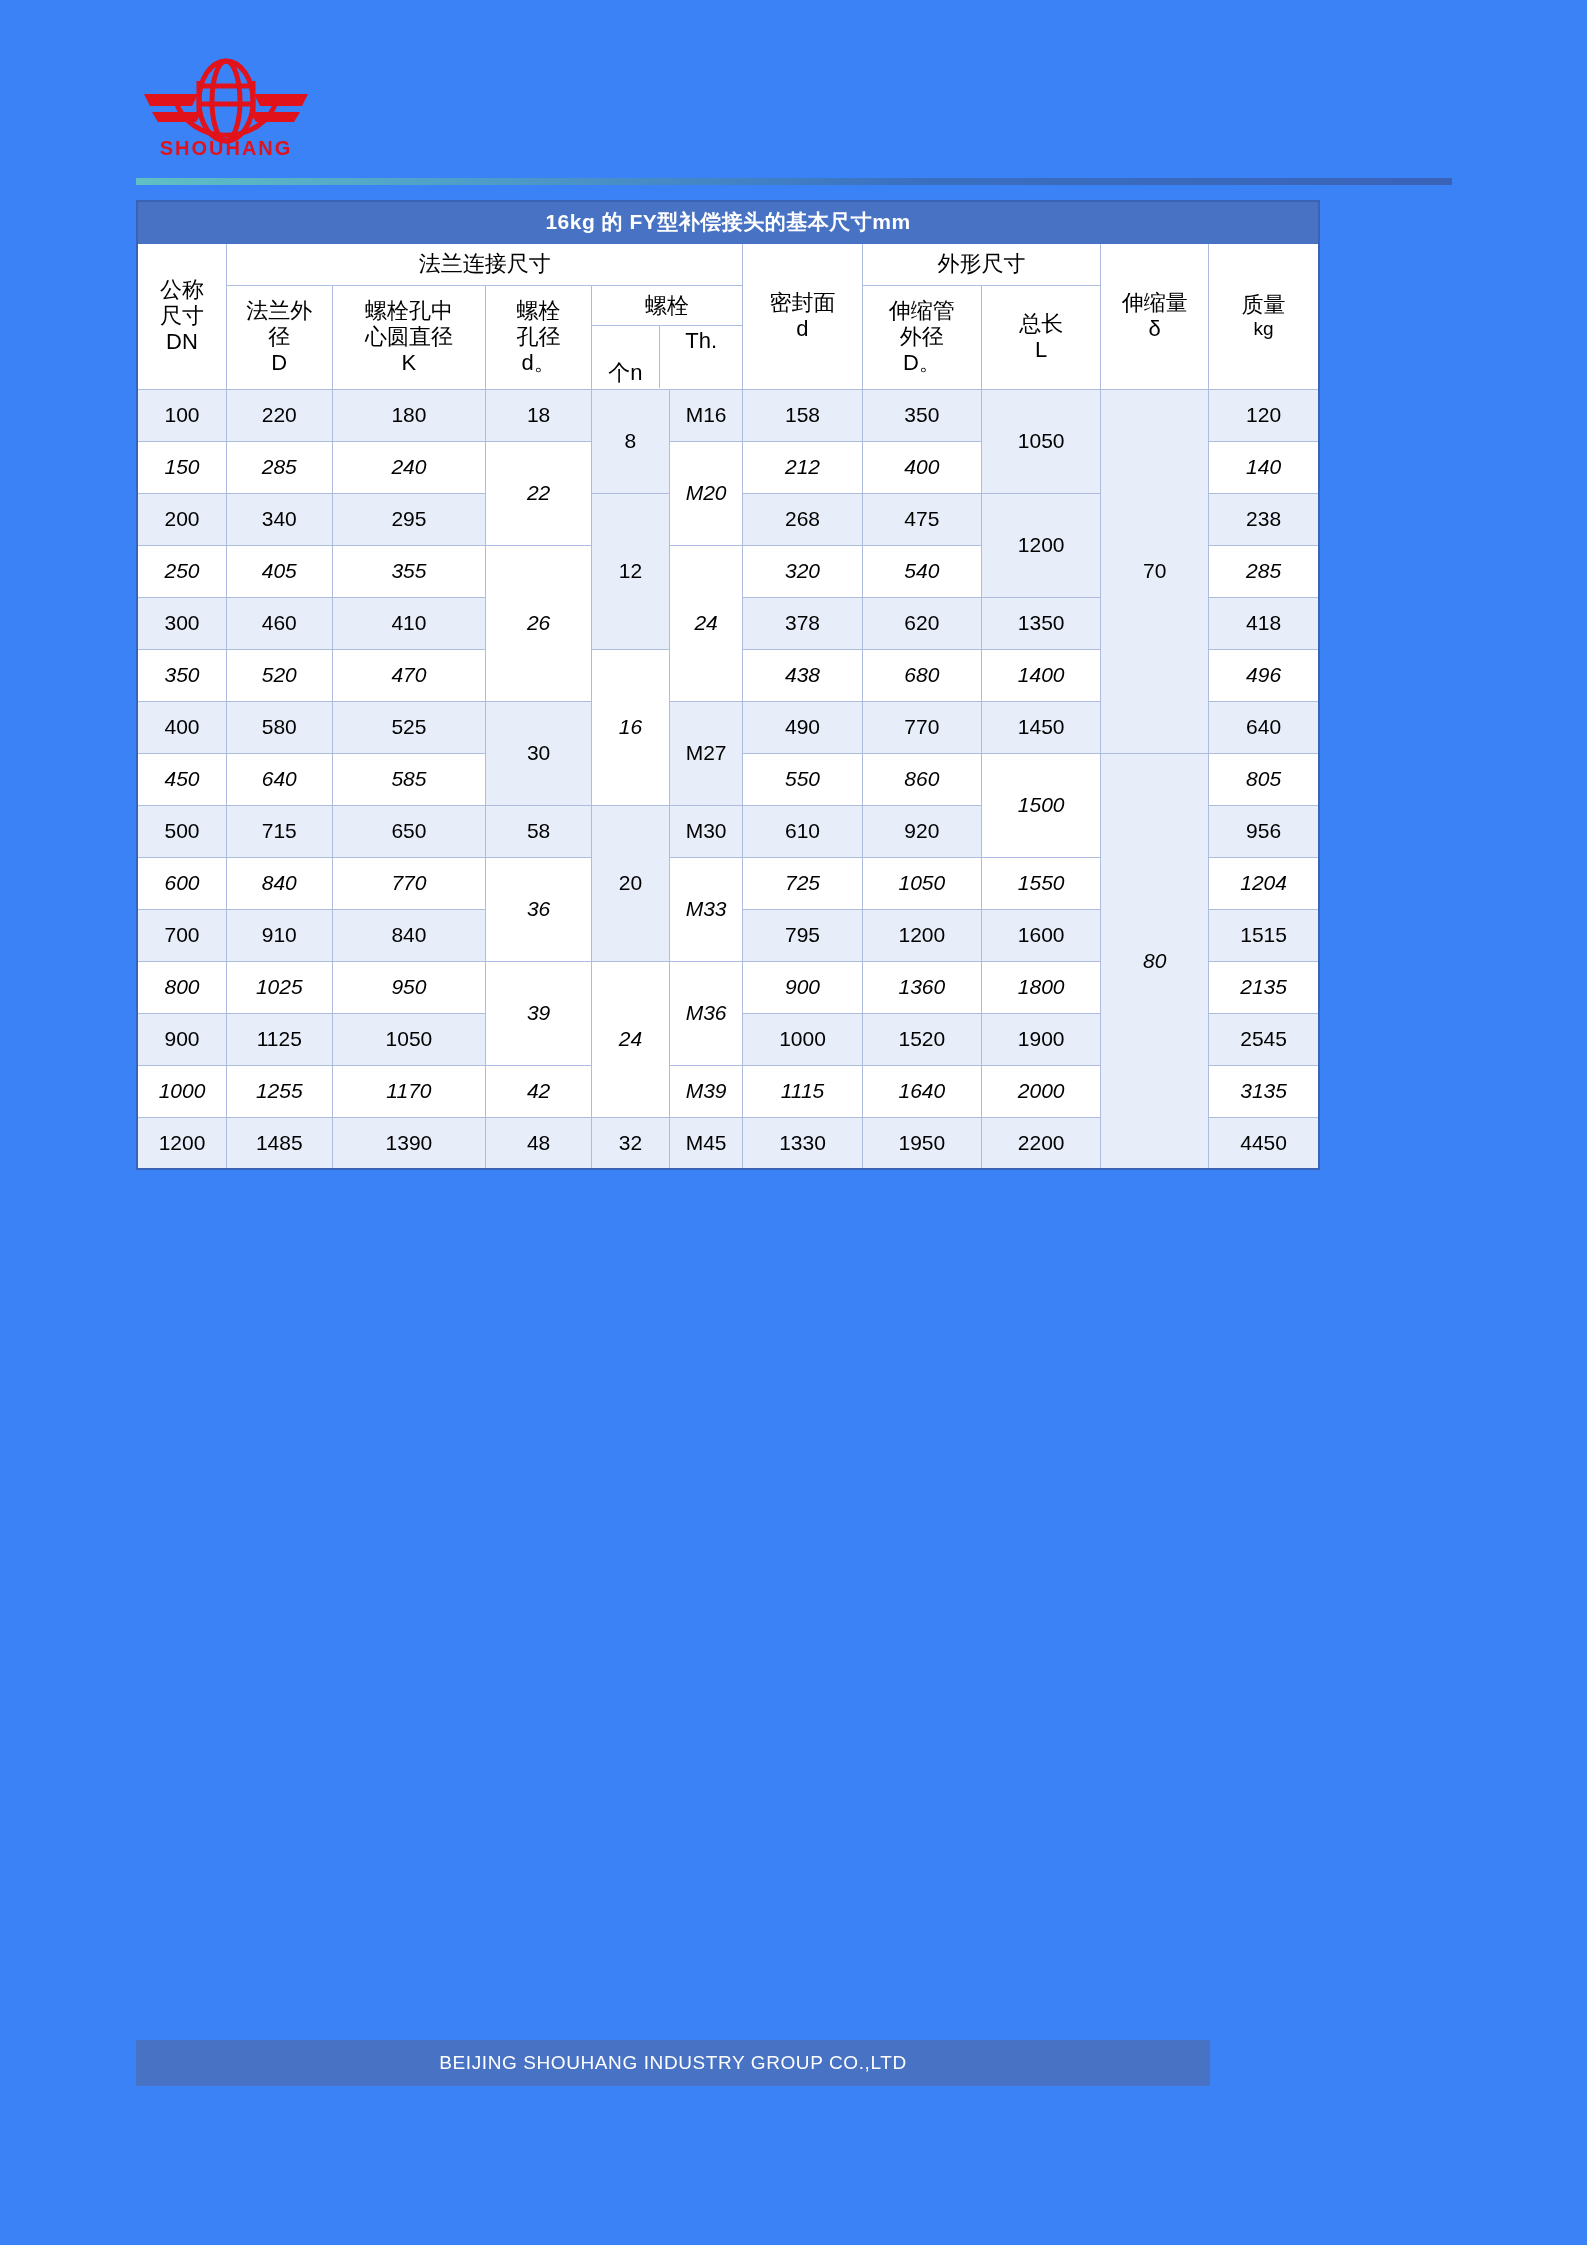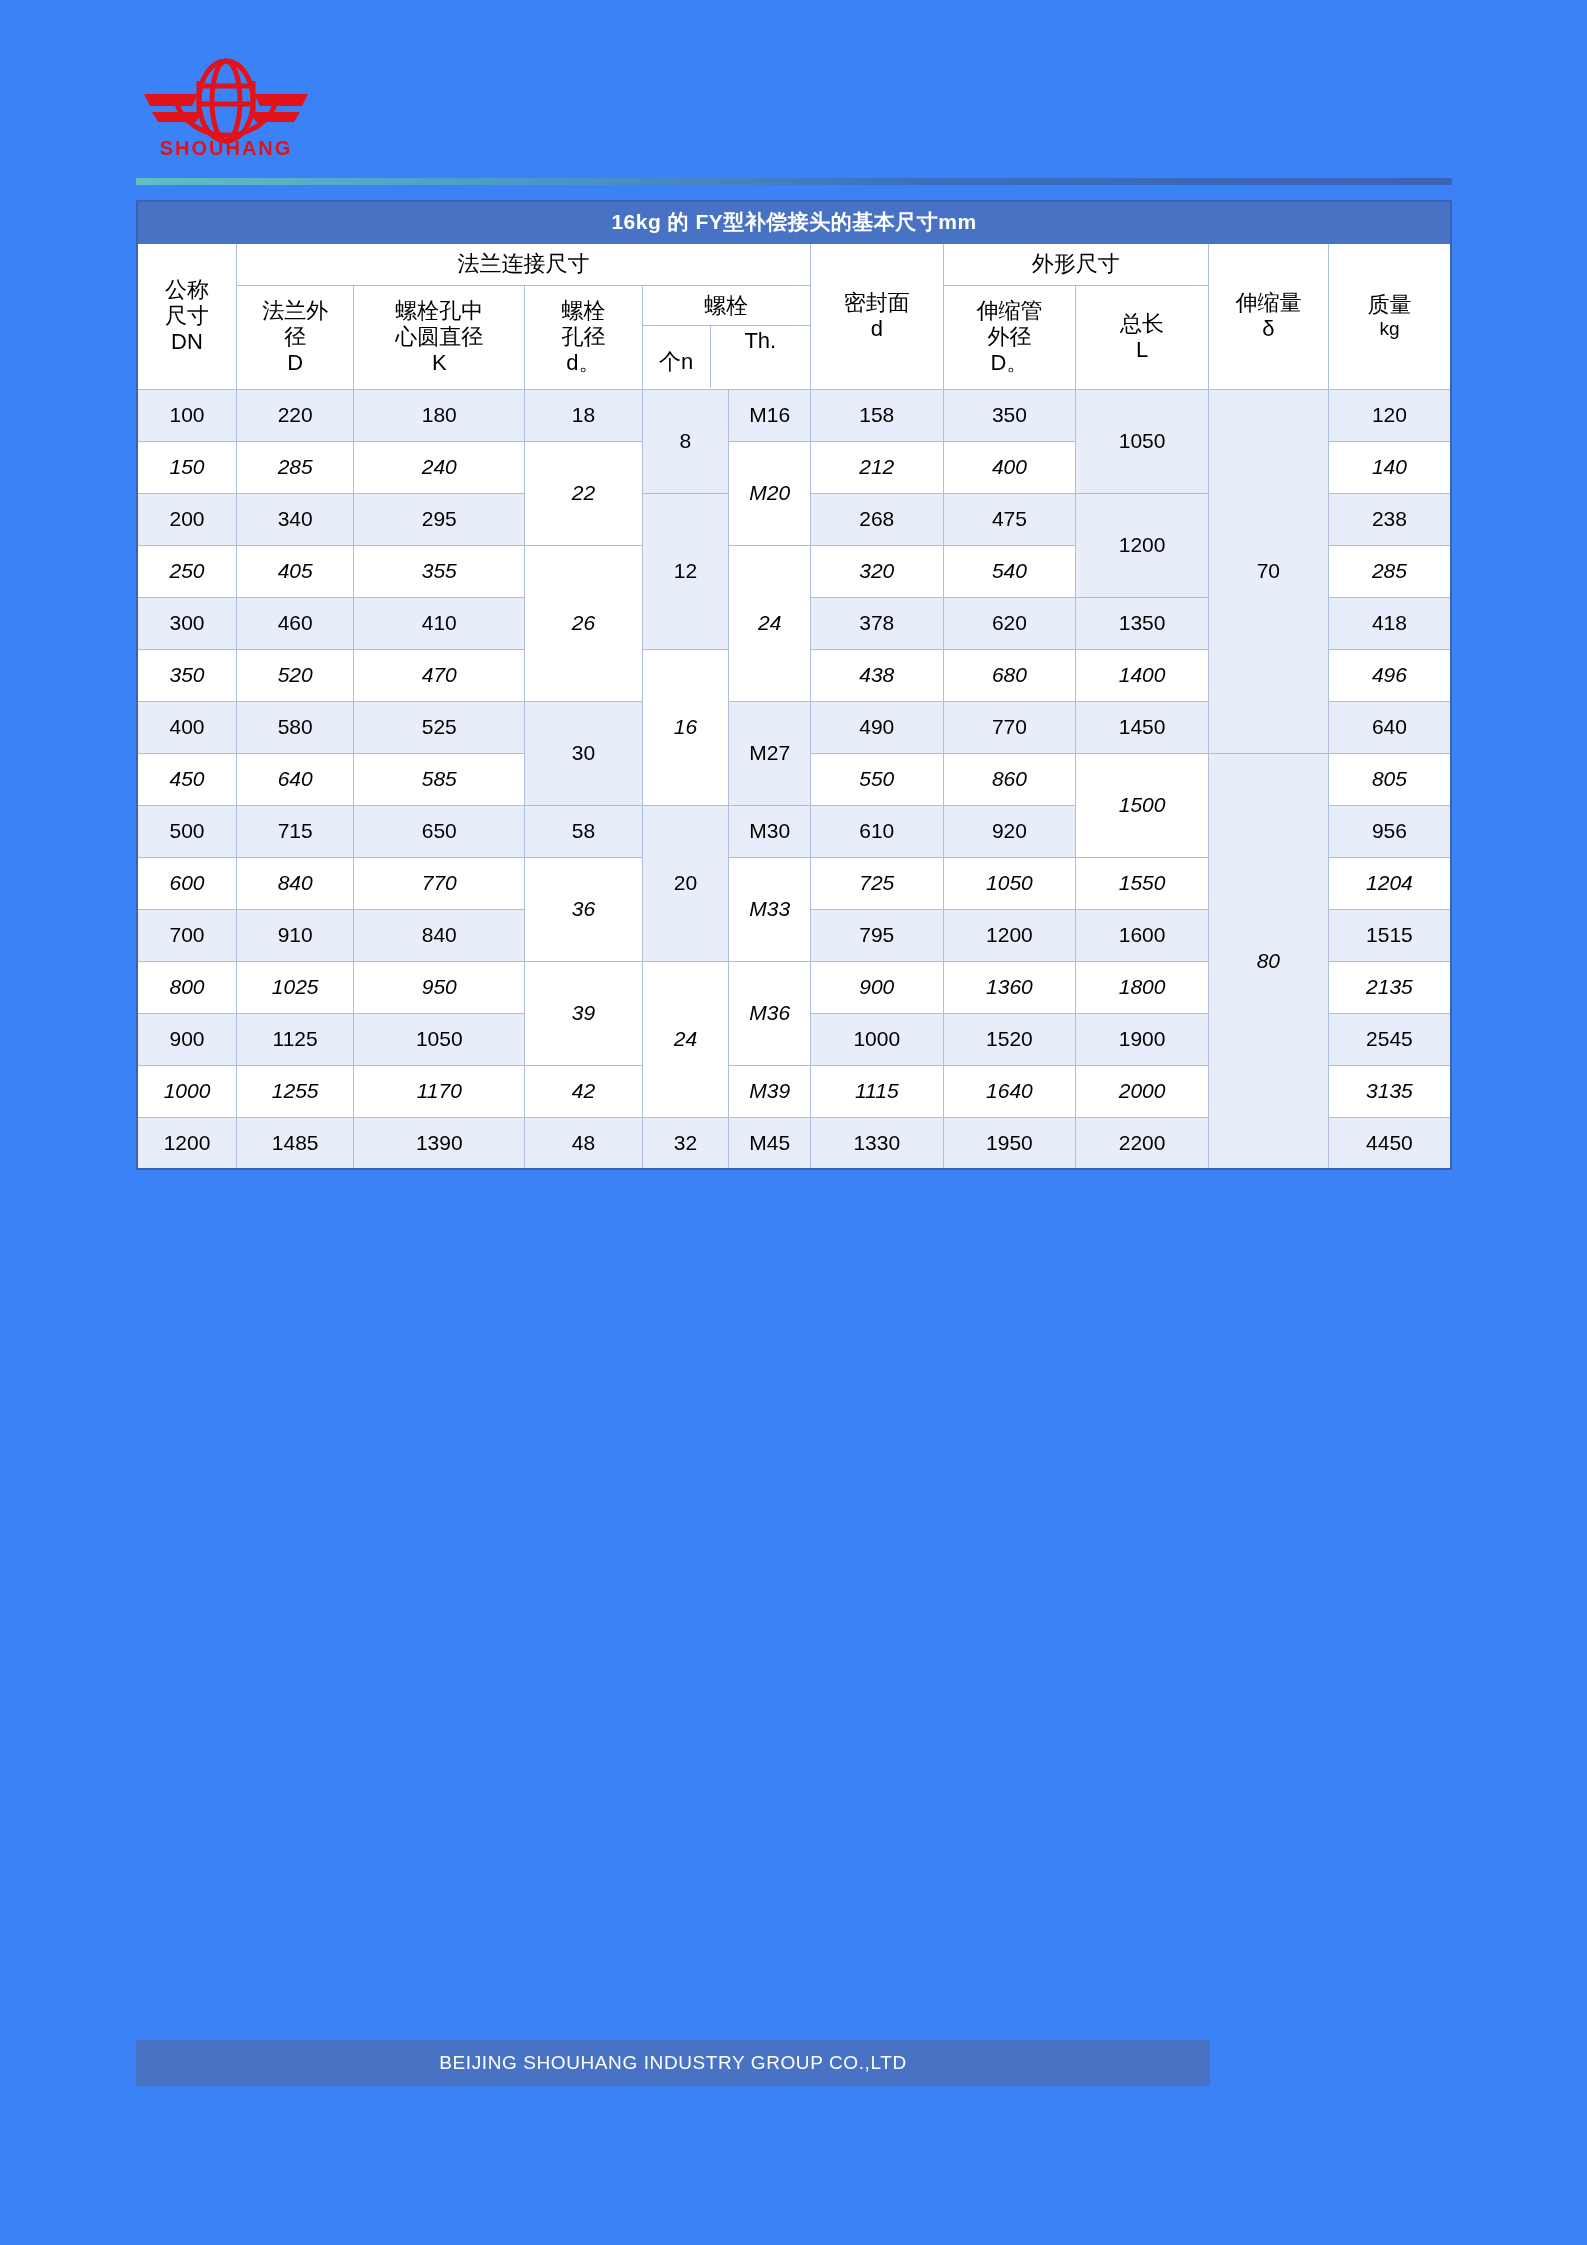--- a/index.html
+++ b/index.html
@@ -53,21 +53,21 @@
     background:linear-gradient(90deg,#5fc0c4 0%, #4f9ec9 25%, #3a6fc0 60%, #3a63b8 100%);
   }
 
   
   .tbl-wrap {
     position:absolute;
     left:136px; top:200px;
     width:1316px;
   }
   table.spec {
-    width:1316px;
+    width:1184px;
     border-collapse:collapse;
     table-layout:fixed;
     border:2px solid #3a63b8;
   }
   table.spec td, table.spec th {
     border:1px solid #aebddf;
     text-align:center;
     vertical-align:middle;
     font-size:20px;
     font-weight:normal;
@@ -216,21 +216,21 @@
             <div>K</div>
           </td>
           <td class="hdr-sub">
             <div>螺栓</div>
             <div>孔径</div>
             <div>d。</div>
           </td>
           <td colspan="2" class="hdr-sub" style="padding:0">
             <div style="height:40px;display:flex;align-items:center;justify-content:center;border-bottom:1px solid #aebddf;">螺栓</div>
             <div style="display:flex;height:62px;">
-              <div style="flex:0 0 68px;display:flex;align-items:flex-end;justify-content:center;padding-bottom:13px;border-right:1px solid #aebddf;">个n</div>
+              <div style="flex:0 0 68px;display:flex;align-items:flex-end;justify-content:center;padding-bottom:2px;border-right:1px solid #aebddf;">个n</div>
               <div style="flex:1;display:flex;align-items:flex-start;justify-content:center;padding-top:2px;">Th.</div>
             </div>
           </td>
           <td class="hdr-sub">
             <div>伸缩管</div>
             <div>外径</div>
             <div>D。</div>
           </td>
           <td class="hdr-sub">
             <div>总长</div>

